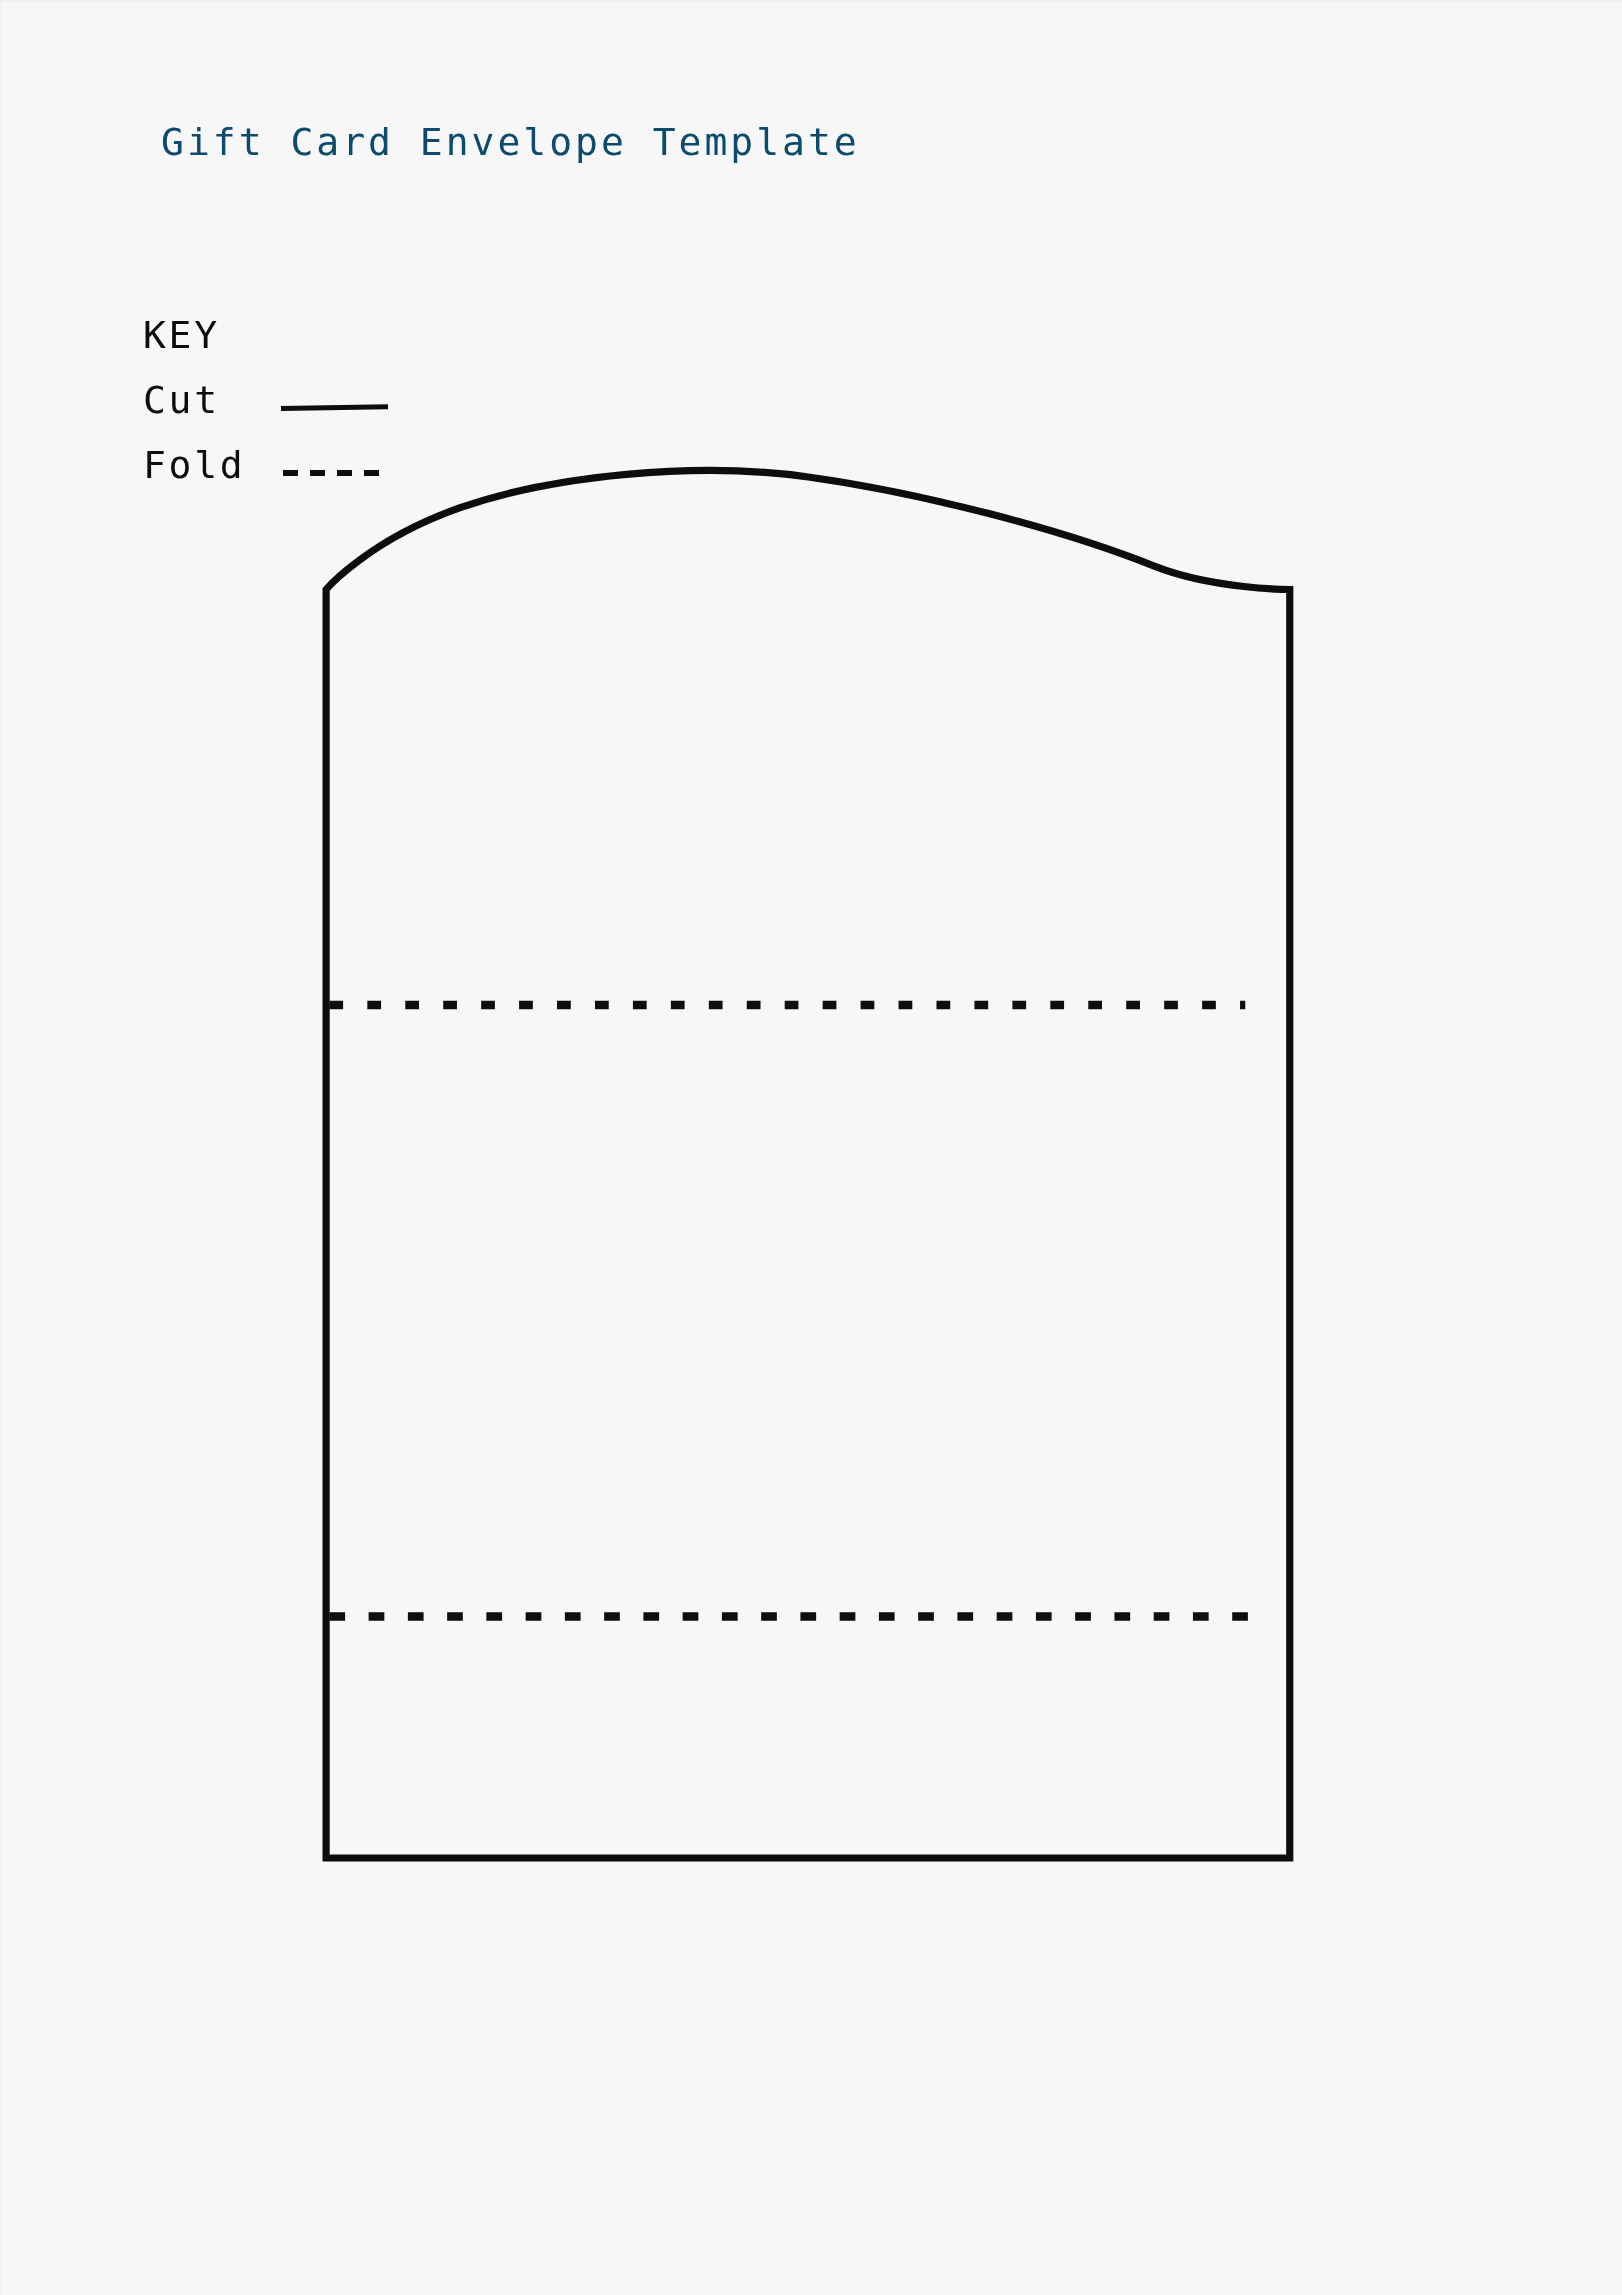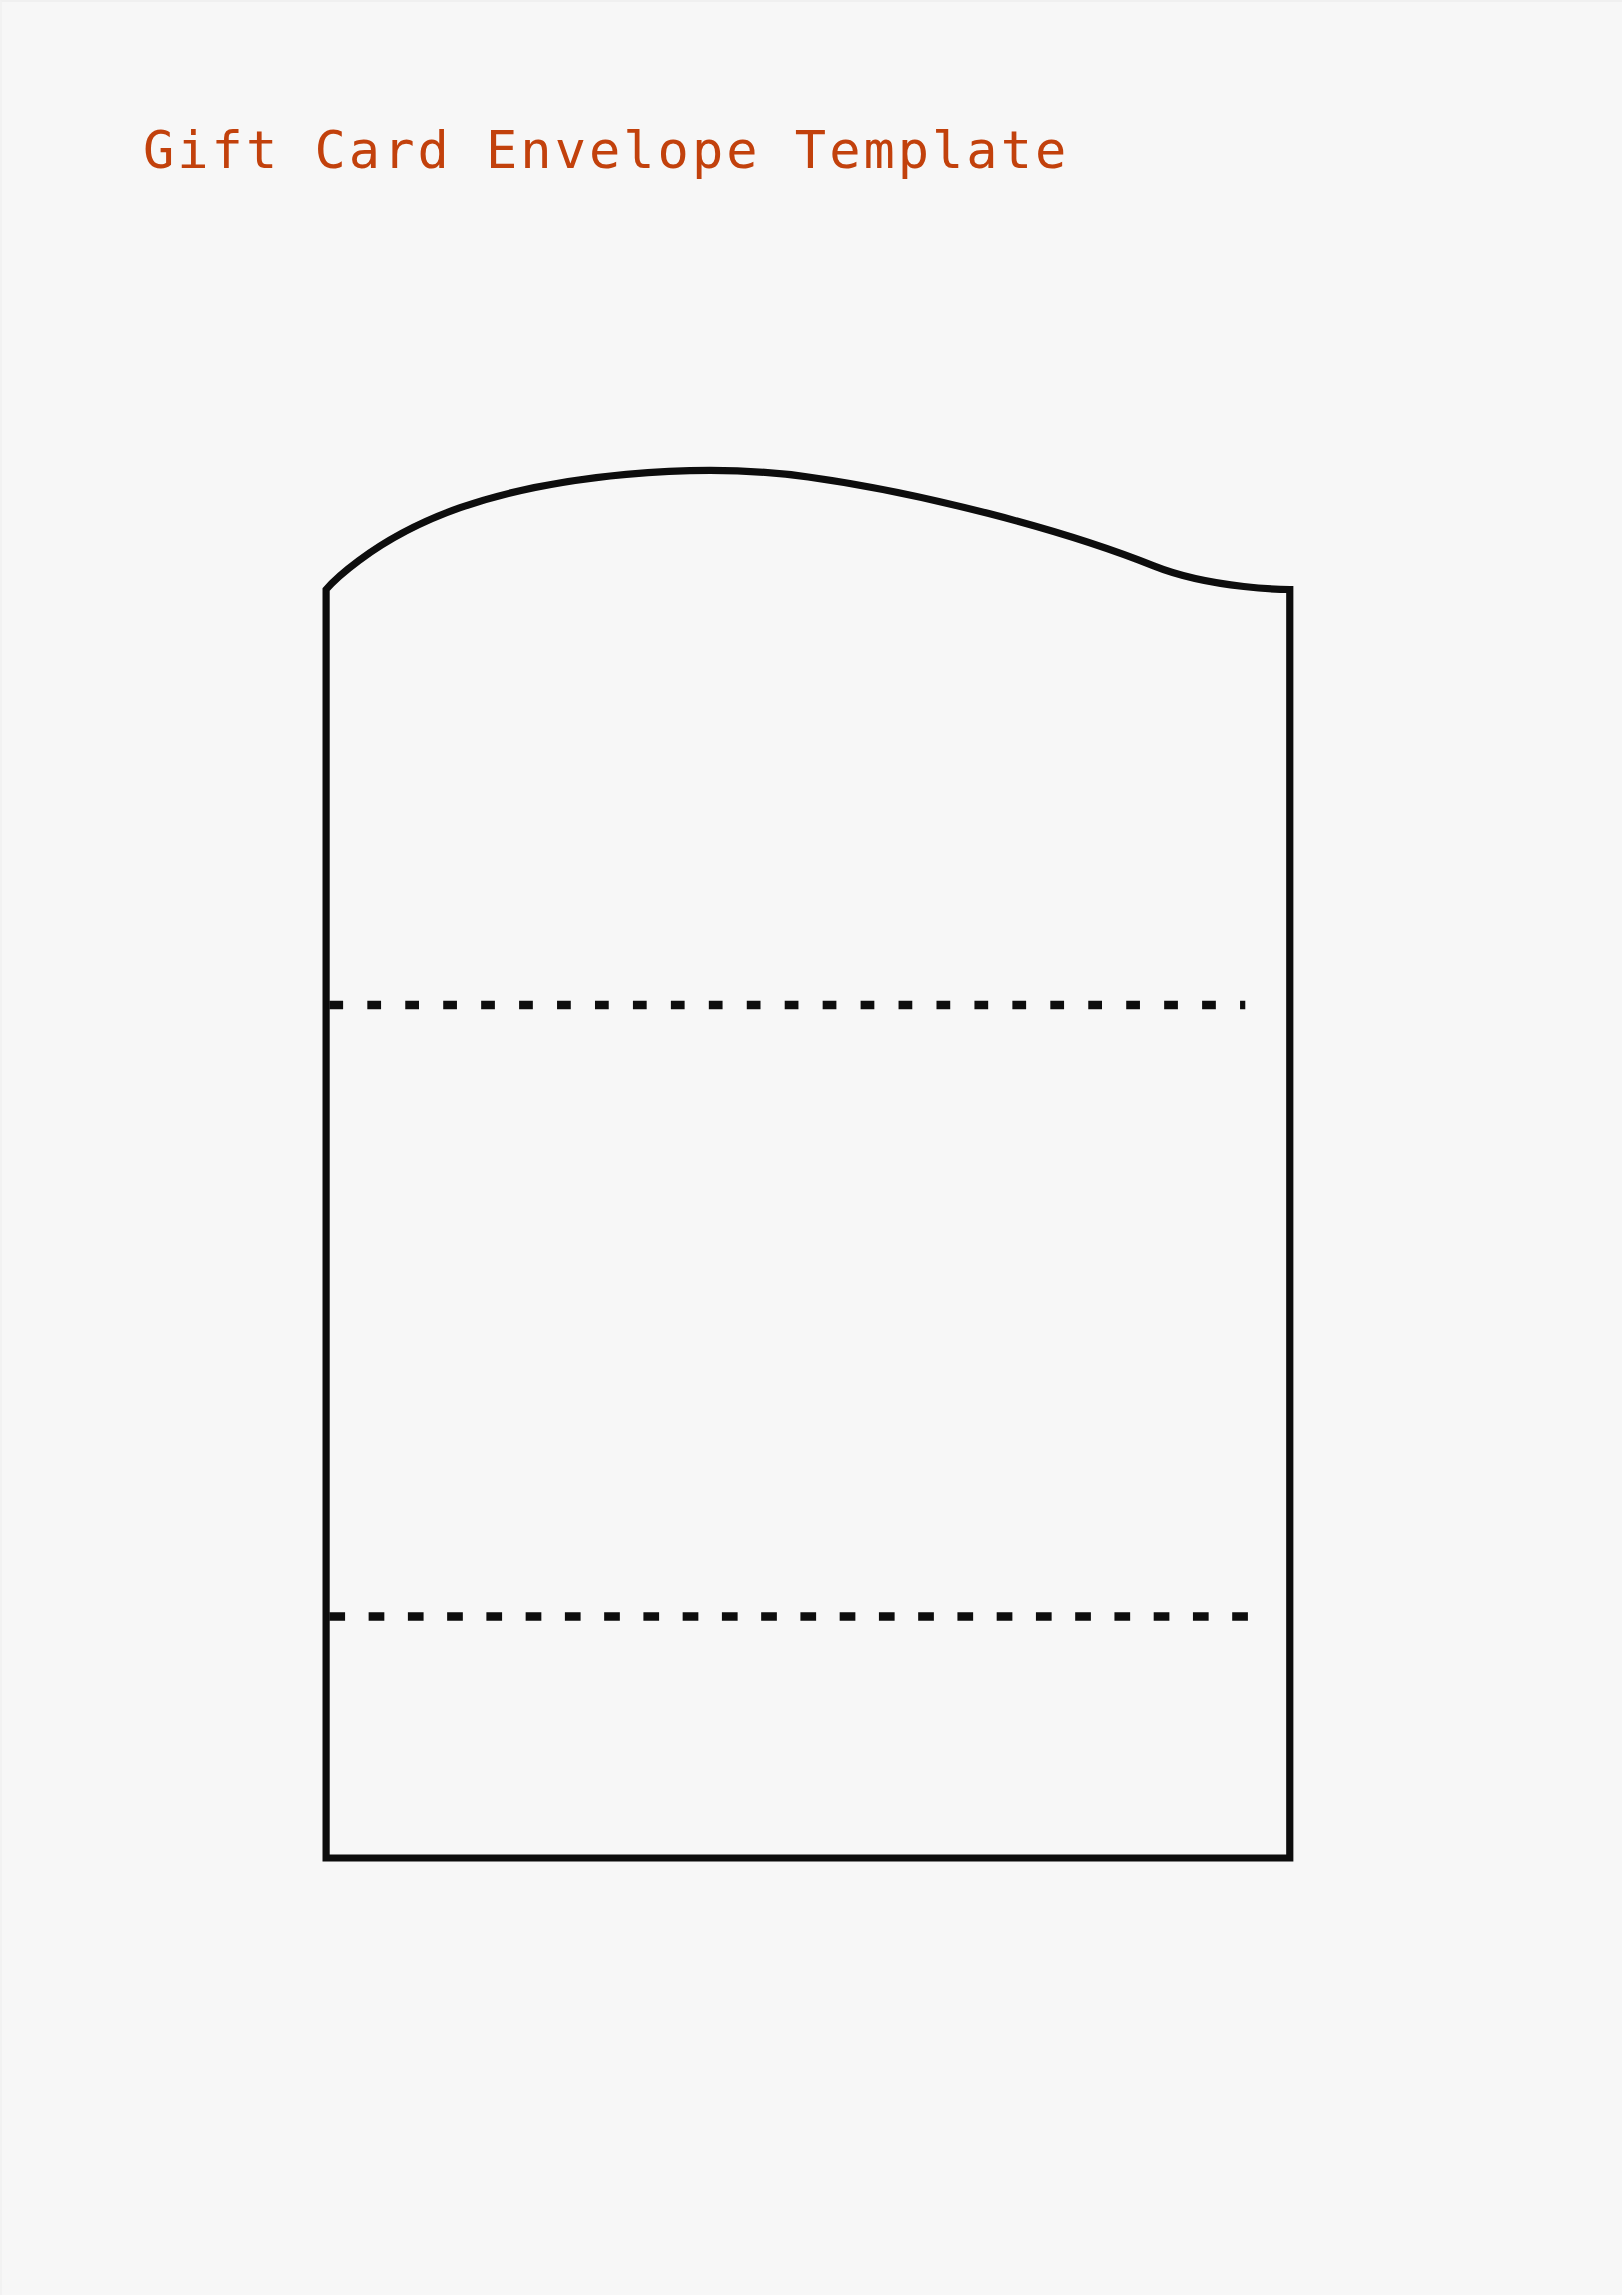--- a/index.html
+++ b/index.html
@@ -27,27 +27,27 @@
     height: 2295px;
     background: #f7f7f7;
     box-sizing: border-box;
     border-left: 2px solid #f2f2f2;
     border-top: 2px solid #f0f0f0;
   }
 
   
   .doc-title {
     position: absolute;
-    left: 141px;
+    left: 159px;
     top: 119px;
-    font-size: 52px;
+    font-size: 38px;
     letter-spacing: 3px;
     line-height: 1.15;
     white-space: nowrap;
-    color: #c2410c;
+    color: #0c4a6e;
   }
 
   .key-block {
     position: absolute;
     left: 141px;
     top: 301px;
     font-size: 38px;
     line-height: 65px;
     letter-spacing: 2.7px;
     color: #0d0d0d;
@@ -125,20 +125,37 @@
     stroke-linecap: butt;
   }
 </style>
 </head>
 <body>
 
 <div id="page-sheet">
 
   <div class="doc-title">Gift Card Envelope Template</div>
 
+  <div class="key-block">
+
+    <div class="key-row">
+      <span class="key-label">KEY</span>
+    </div>
+
+    <div class="key-row">
+      <span class="key-label">Cut</span>
+      <span class="legend-cut"></span>
+    </div>
+
+    <div class="key-row">
+      <span class="key-label">Fold</span>
+      <span class="legend-fold"></span>
+    </div>
+
+  </div>
 
   <div id="envelope-figure">
     <svg viewBox="0 0 2480 3508" xmlns="http://www.w3.org/2000/svg">
 
       <path class="cut-path" d="M 495 2837
                L 495 898
                C 495 898 560 822 700 773
                C 840 724 1060 702 1232 726
                C 1404 750 1620 806 1760 862
                C 1850 898 1968 898 1968 898

